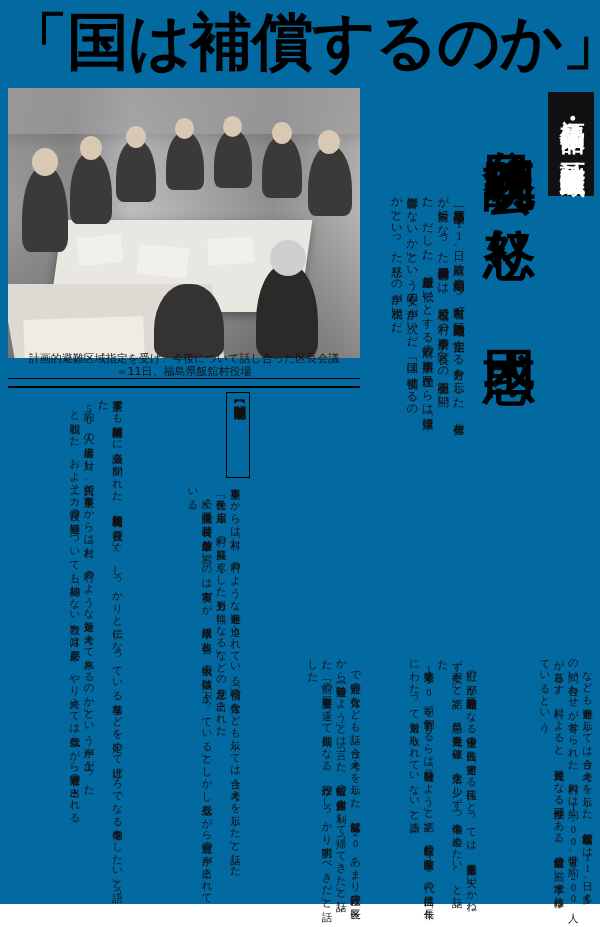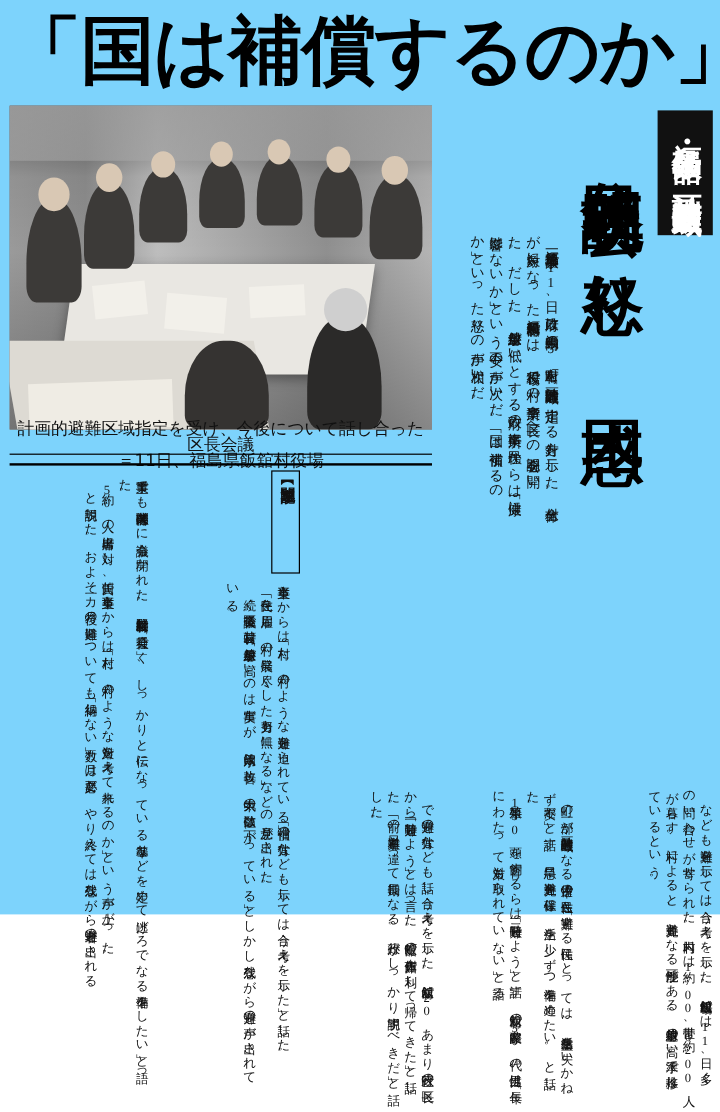--- a/index.html
+++ b/index.html
@@ -12,22 +12,22 @@
     height: 927px;
     overflow: hidden;
     font-family: "Liberation Serif", serif;
     color: #111111;
     position: relative;
   }
 
   .page {
     position: relative;
     width: 600px;
-    height: 762px;
-    background: #7dd3fc;
+    height: 904px;
+    background: #0369a1;
   }
 
   
   .top-quote {
     position: absolute;
     top: 2px;
     left: 6px;
     width: 588px;
     height: 82px;
     font-family: "DejaVu Sans", sans-serif;
@@ -95,21 +95,21 @@
     background: #f2f0ea;
     transform: rotate(-6deg);
   }
 
   .photo-caption {
     position: absolute;
     top: 352px;
     left: 8px;
     width: 352px;
     font-family: "DejaVu Sans", sans-serif;
-    font-size: 14px;
+    font-size: 11px;
     line-height: 13px;
     color: #111;
     text-align: center;
   }
 
   
   .head-right {
     position: absolute;
     top: 92px;
     left: 364px;

